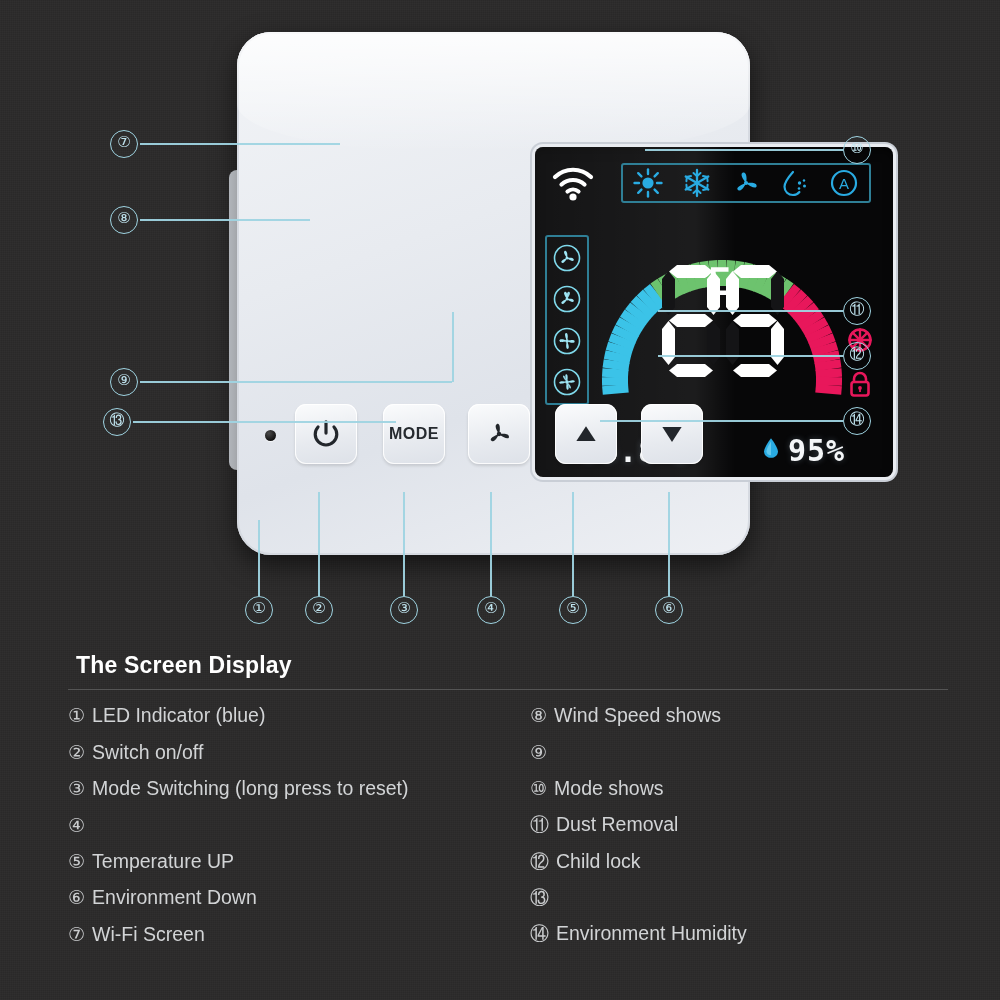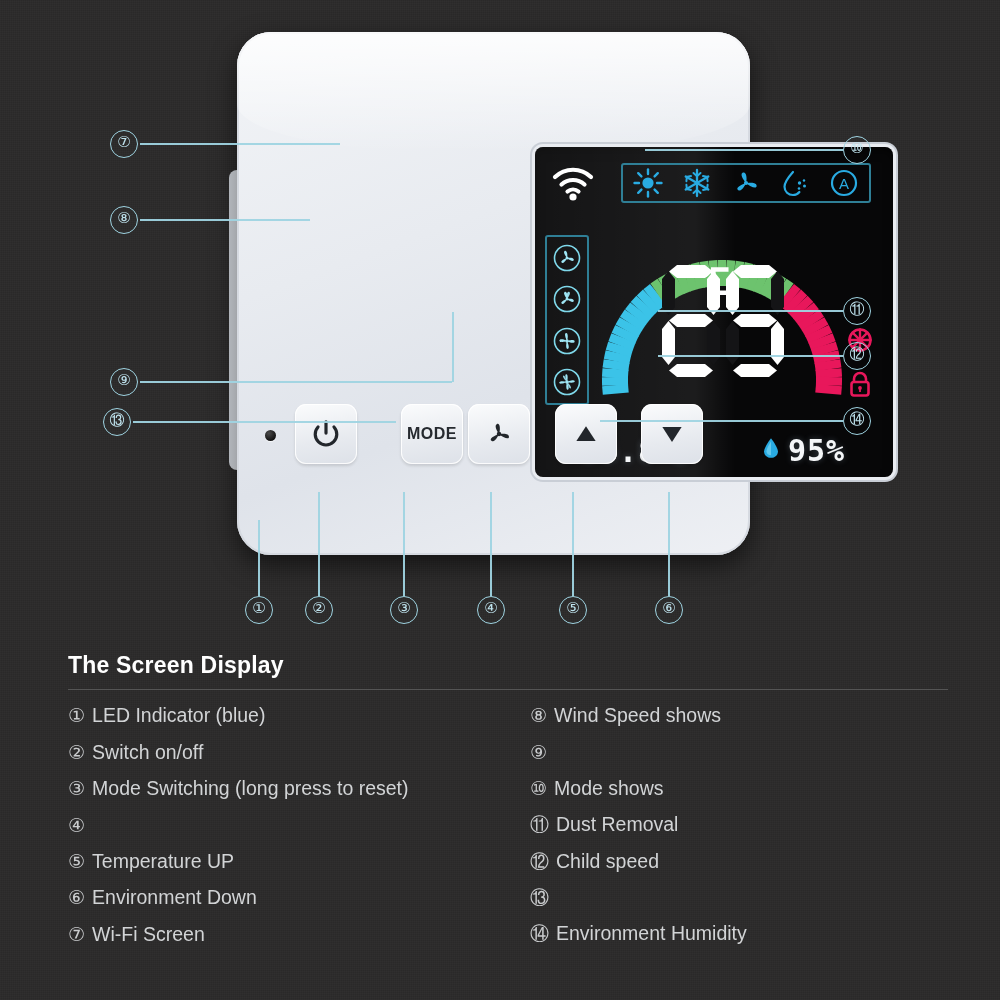--- a/index.html
+++ b/index.html
@@ -142,21 +142,21 @@
     border:1.6px solid #9fd4e2;color:#bfe3ee;
     font-size:15px;line-height:23px;text-align:center;
     font-family:"DejaVu Sans", sans-serif;
   }
   .cline{position:absolute;background:#9fd4e2;height:1.6px;opacity:.95;}
   .cvert{position:absolute;background:#9fd4e2;width:1.6px;opacity:.95;}
 
   
   .legend{position:absolute;left:68px;top:652px;width:880px;}
   .legend h2{
-    margin:0 0 10px 0;font-size:23px;font-weight:700;color:#ffffff;letter-spacing:.2px;
+    margin:0 0 10px 8px;font-size:23px;font-weight:700;color:#ffffff;letter-spacing:.2px;
   }
   .legend hr{border:0;border-top:1px solid #555;margin:0 0 8px 0;}
   .cols{display:flex;gap:44px;}
   .col{flex:1;}
   .li{
     display:flex;align-items:baseline;gap:7px;
     font-size:19.5px;color:#d2d4d6;line-height:1;
     padding:8px 0 9px 0;
     white-space:nowrap;
   }
@@ -424,21 +424,21 @@
     <div class="btnrow">
       <div class="led"></div>
 
       <div class="key" style="left:58px;">
         <svg viewBox="0 0 32 32" width="30" height="30">
           <path d="M7.5 8.5 A 11.5 11.5 0 1 0 24.5 8.5" fill="none" stroke="#22262b" stroke-width="3.4" stroke-linecap="round"></path>
           <line x1="16" y1="3" x2="16" y2="15" stroke="#22262b" stroke-width="3.4" stroke-linecap="round"></line>
         </svg>
       </div>
 
-      <div class="key" style="left:164px;">
+      <div class="key" style="left:146px;">
         <span class="kl">MODE</span>
       </div>
 
       <div class="key" style="left:231px;">
         <svg viewBox="0 0 32 32" width="30" height="30">
           <g fill="#22262b">
             <path d="M16 16 C16 16 10 7.5 13.5 5.5 C17 3.5 17.8 11 16 16Z"></path>
             <path d="M16 16 C16 16 26 14.5 26.6 18.6 C27.2 22.8 20.2 19.8 16 16Z"></path>
             <path d="M16 16 C16 16 12 25.5 8.3 23.4 C4.6 21.3 11 17.7 16 16Z"></path>
           </g>
@@ -547,21 +547,21 @@
           <div class="li">
             <span class="n">⑩</span>
             <span>Mode shows</span>
           </div>
           <div class="li">
             <span class="n">⑪</span>
             <span>Dust Removal</span>
           </div>
           <div class="li">
             <span class="n">⑫</span>
-            <span>Child speed</span>
+            <span>Child lock</span>
           </div>
           <div class="li">
             <span class="n">⑬</span>
           </div>
           <div class="li">
             <span class="n">⑭</span>
             <span>Environment Humidity</span>
           </div>
         </div>
     </div>

